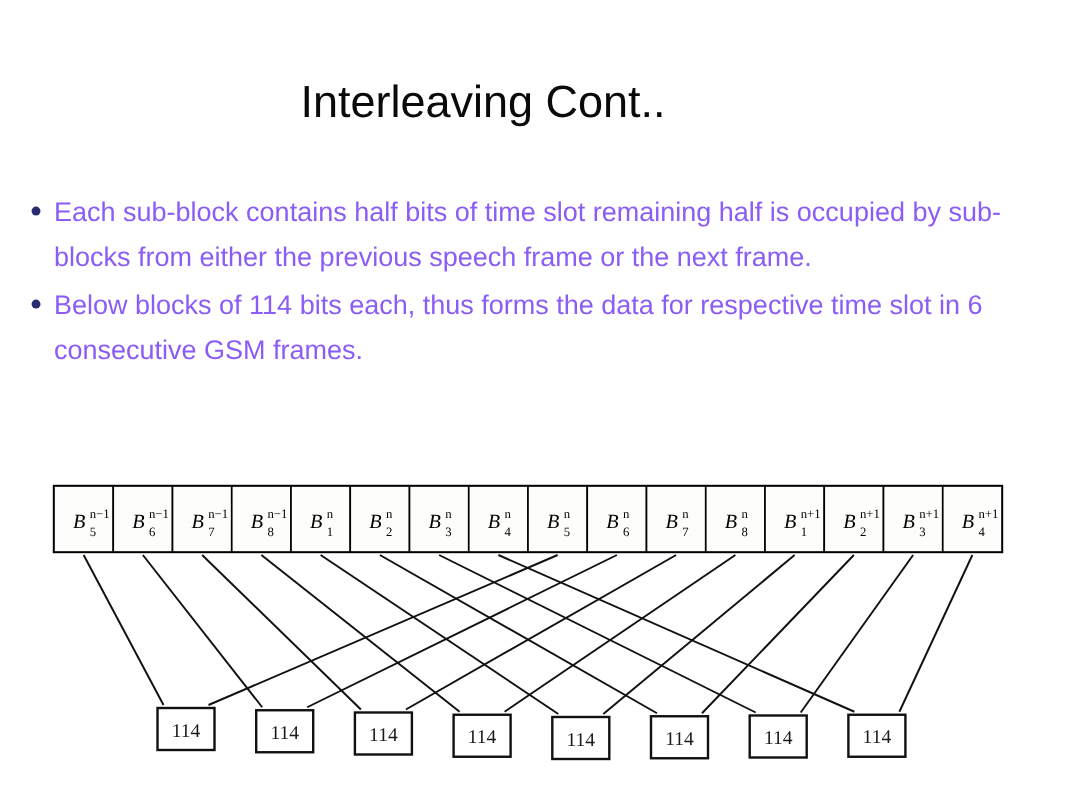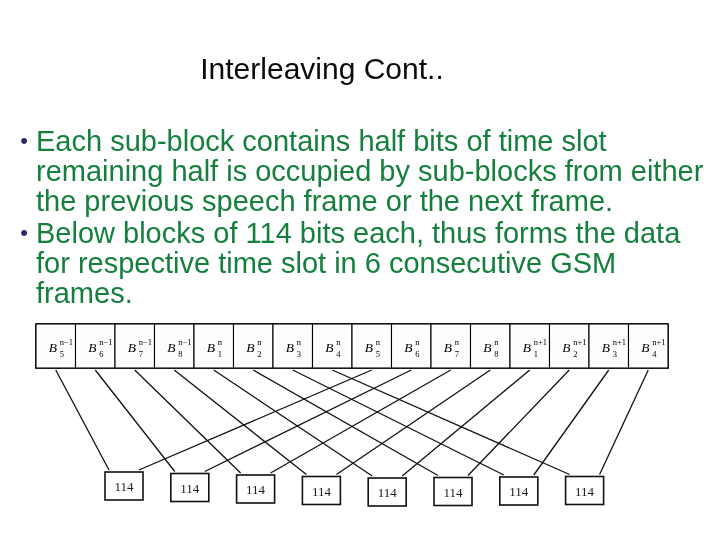--- a/index.html
+++ b/index.html
@@ -51,22 +51,22 @@
   .bullet-dot {
     width: 24px;
     flex: 0 0 24px;
     text-align: center;
     font-size: 22px;
     line-height: 30px;
     color: #2a2a6e;
   }
   .bullet-text {
     flex: 1 1 auto;
-    color: #15803d;
-    font-size: 29px;
+    color: #8b5cf6;
+    font-size: 18px;
     line-height: 30px;
   }
 
   
   #diagram {
     position: absolute;
     left: 0;
     top: 318px;
     width: 720px;
     height: 200px;

